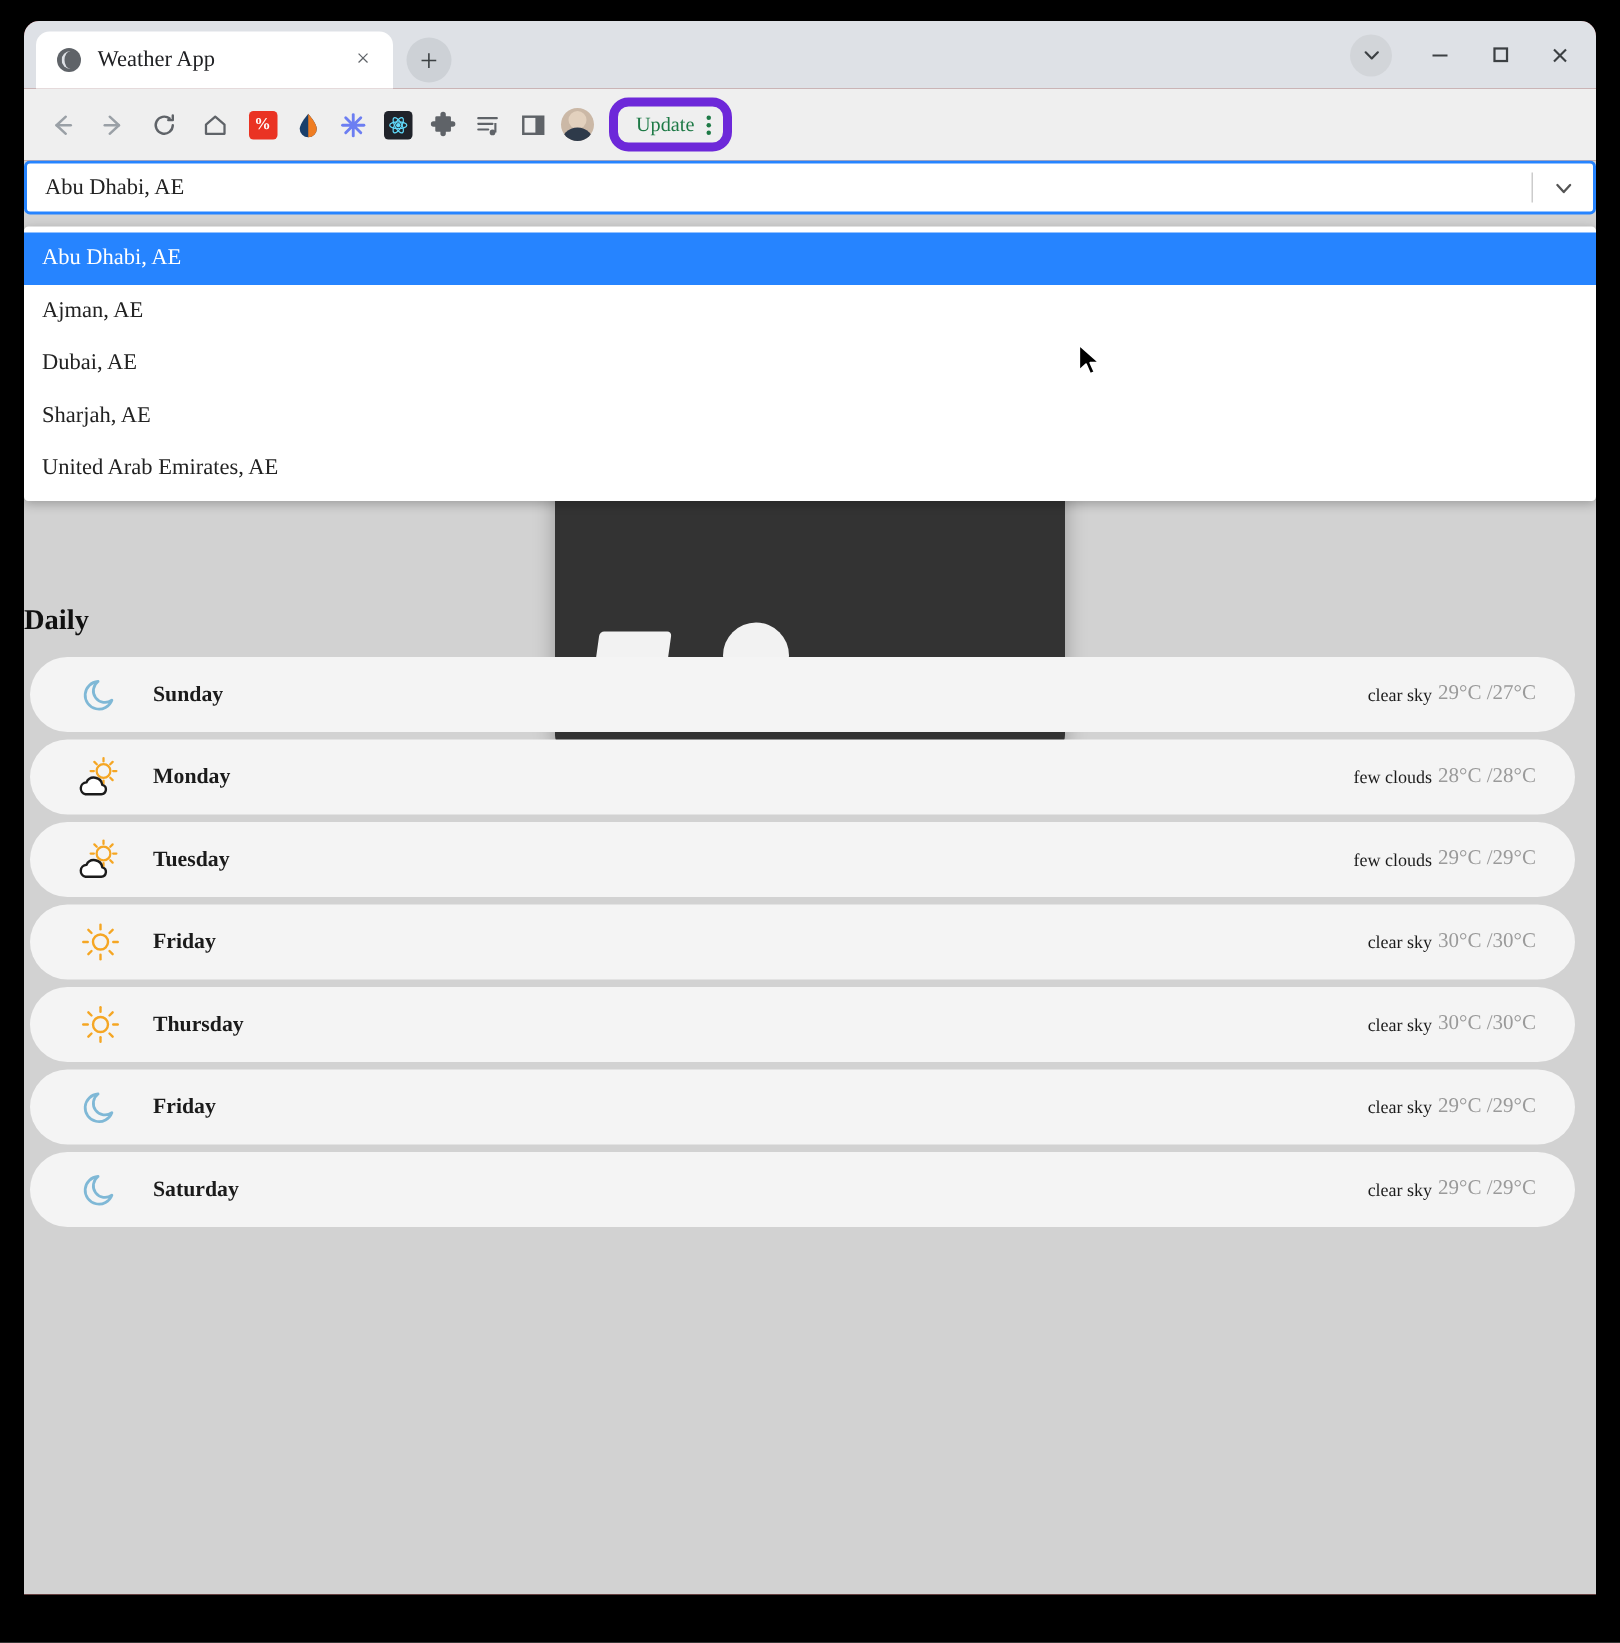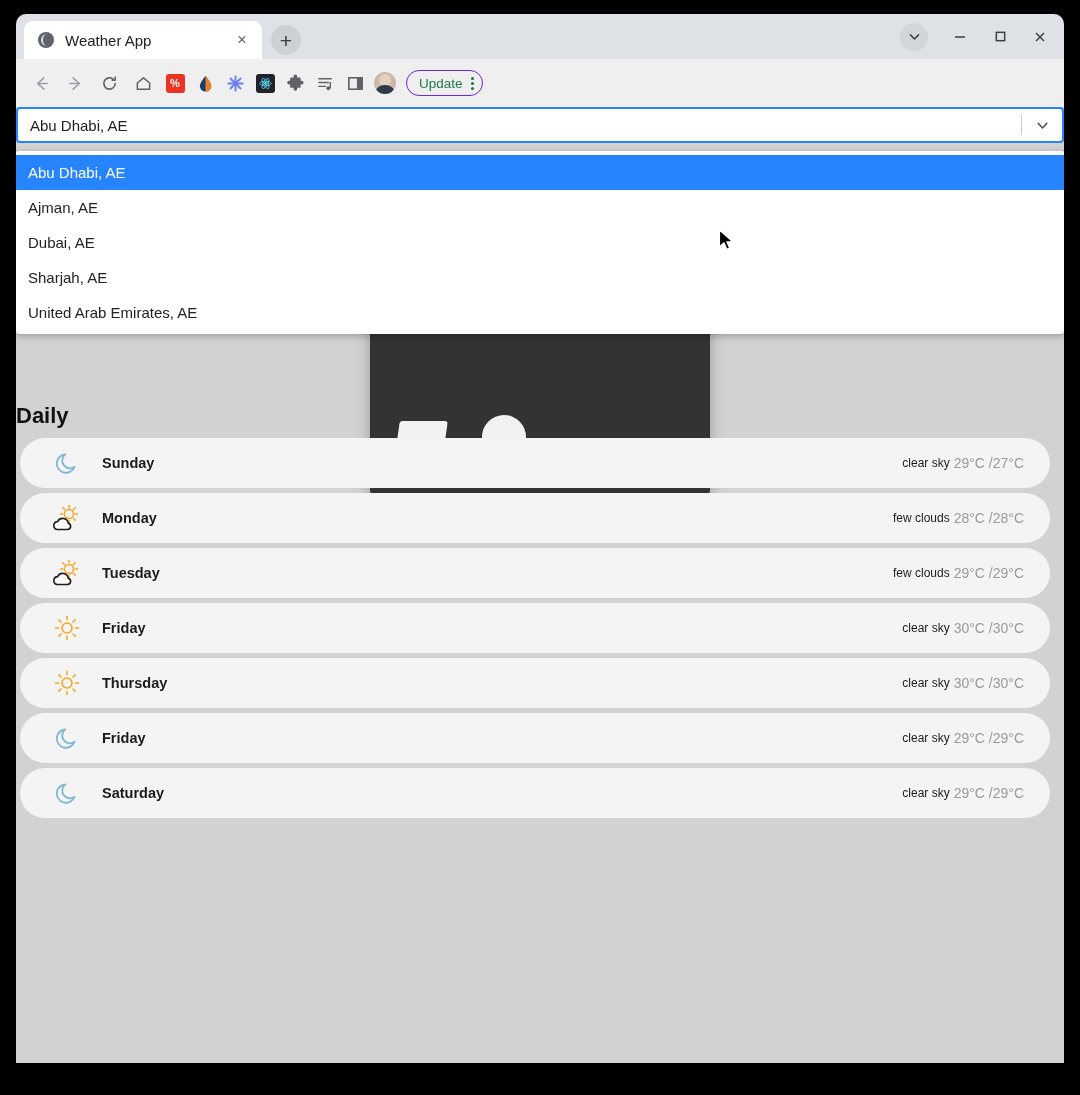--- a/index.html
+++ b/index.html
@@ -12,20 +12,21 @@
 
   
   .window {
     position: absolute;
     left: 16px; top: 14px;
     width: 1048px; height: 1049px;
     background: #7f1d1d;
     border-radius: 10px 10px 0 0;
     overflow: hidden;
     box-shadow: 0 0 0 1px rgba(0,0,0,.12);
+    font-family: Liberation Serif, serif;
   }
 
   
   .tabstrip {
     position: relative;
     height: 45px;
     background: #dee1e6;
     display: flex;
     align-items: flex-end;
   }
@@ -157,22 +158,22 @@
   }
   .avatar::before {
     content: ""; position: absolute; left: 5px; top: 2px;
     width: 12px; height: 12px; border-radius: 50%; background: #e3d1be;
   }
   .avatar::after {
     content: ""; position: absolute; left: 0px; bottom: -3px;
     width: 22px; height: 12px; border-radius: 11px 11px 0 0; background: #2e3a4a;
   }
   .update-btn {
-    height: 26px;
-    border: 1px solid #6d28d9;
+    height: 36px;
+    border: 6px solid #6d28d9;
     border-radius: 13px;
     color: #1e7a46;
     font-size: 13.5px;
     display: flex; align-items: center;
     padding: 0 8px 0 12px;
     gap: 8px;
     margin-left: 6px;
     flex: 0 0 auto;
   }
   .kebab { display: flex; flex-direction: column; gap: 2px; }
@@ -209,21 +210,21 @@
     transform: skewX(-8deg);
   }
   .wc-white-circle {
     position: absolute; left: 112px; top: 190px;
     width: 44px; height: 44px; border-radius: 50%; background: #f2f2f2;
   }
 
   
   .daily-title {
     position: absolute; left: 0; top: 296px;
-    font-size: 22px; font-weight: bold; color: #111;
+    font-size: 19px; font-weight: bold; color: #111;
   }
   .daily-list {
     position: absolute; left: 4px; top: 331px; right: 14px;
   }
   .day-row {
     height: 50px;
     background: #f4f4f4;
     border-radius: 25px;
     display: flex; align-items: center;
     padding: 0 26px 0 24px;

